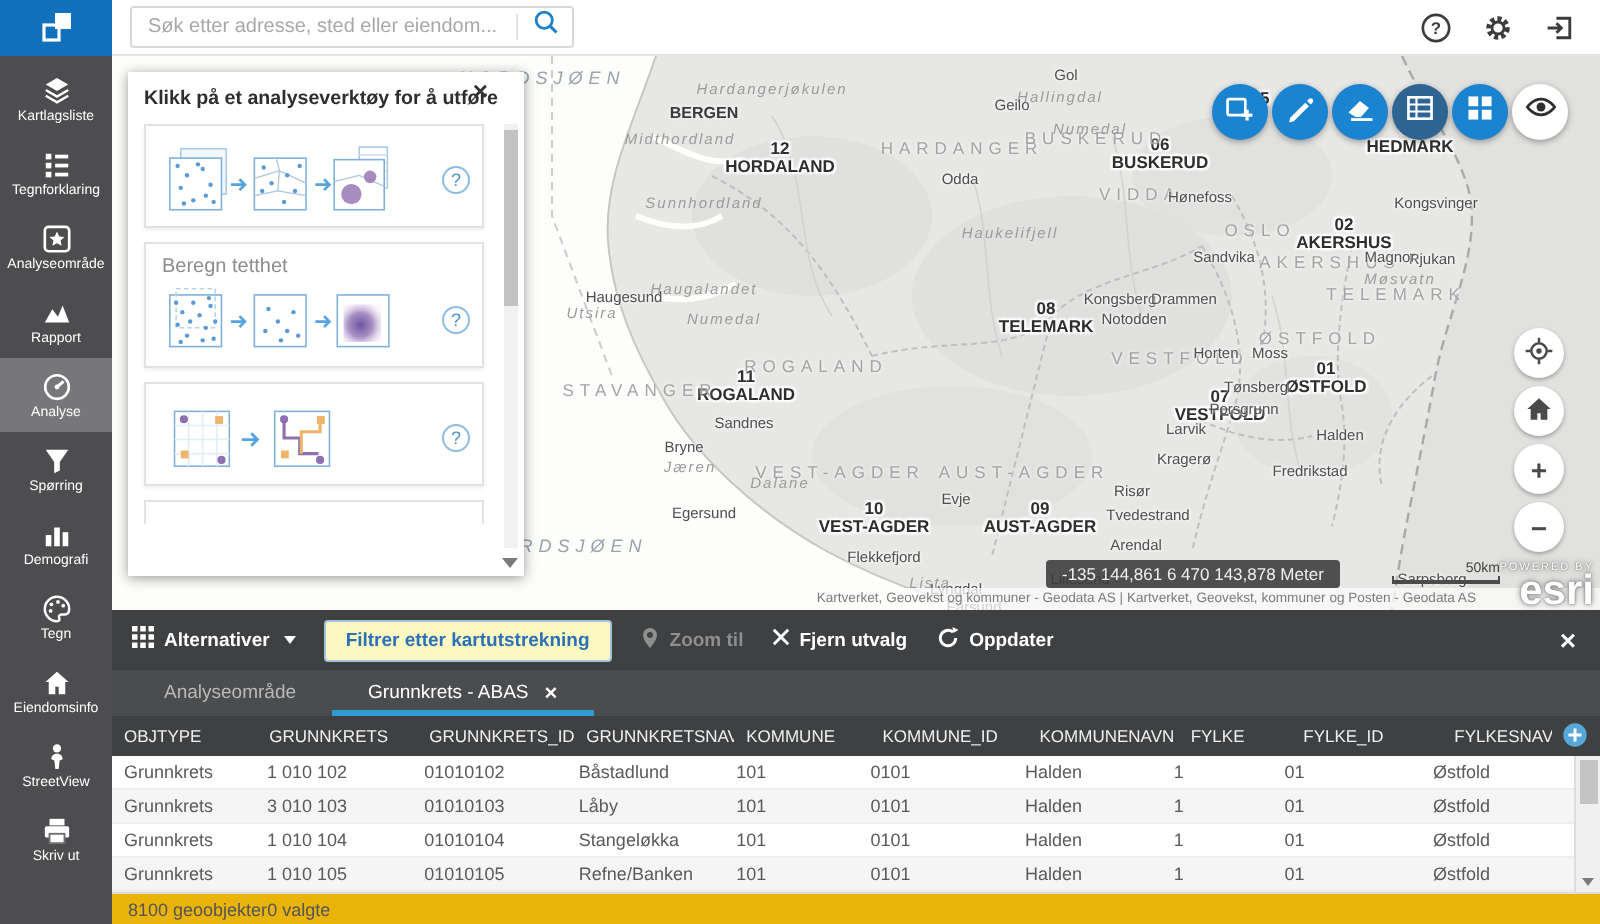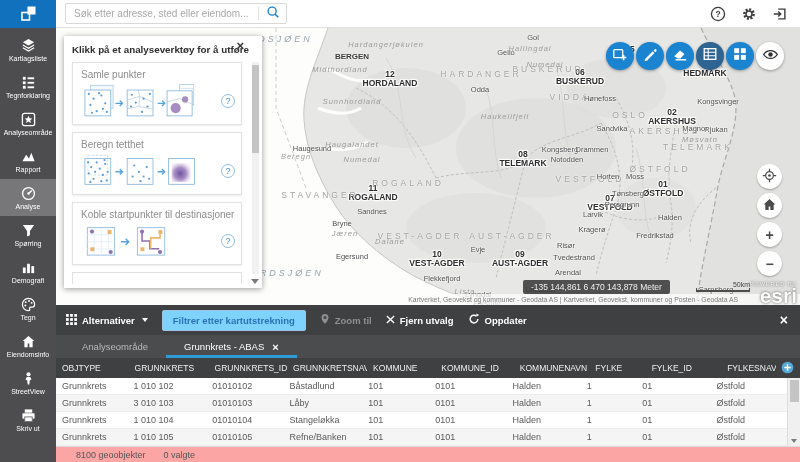--- a/index.html
+++ b/index.html
@@ -72,41 +72,41 @@
   .pscroll { position:absolute; right:3px; top:26px; bottom:14px; width:7px; background:#f1f1f1; }
   .pscroll .pthumb { position:absolute; top:3px; left:0; width:7px; height:88px; background:#c3c3c3; }
   .pscroll-down { position:absolute; right:3px; bottom:4px; width:0; height:0; border-left:4px solid transparent; border-right:4px solid transparent; border-top:5px solid #7a7a7a; }
 
   
   .bottom-panel { height:157px; display:flex; flex-direction:column; background:#fff; position:relative; z-index:10; }
   .bp-toolbar { height:30px; background:#3e4042; display:flex; align-items:center; padding:0 12px 0 10px; gap:14px; flex:none; }
   .tb-item { display:flex; align-items:center; gap:5px; color:#fff; font-size:9.5px; font-weight:bold; cursor:pointer; white-space:nowrap; }
   .tb-item.disabled { color:#8f8f8f; cursor:default; }
   .caret { width:0; height:0; border-left:3.5px solid transparent; border-right:3.5px solid transparent; border-top:4px solid #fff; margin-left:2px; }
-  .tb-filter { background:#7dd3fc; border:1px solid #9fc3e2; color:#2a72b5; font-size:9.5px; font-weight:bold; padding:4px 10px; border-radius:2px; cursor:pointer; white-space:nowrap; }
+  .tb-filter { background:#fef9c3; border:1px solid #9fc3e2; color:#2a72b5; font-size:9.5px; font-weight:bold; padding:4px 10px; border-radius:2px; cursor:pointer; white-space:nowrap; }
   .bp-close { margin-left:auto; color:#fff; font-size:14px; cursor:pointer; }
   .x-glyph::before { content:"×"; font-weight:bold; }
 
   .bp-tabs { height:23px; background:#4a4c4e; display:flex; align-items:stretch; padding-left:8px; flex:none; }
   .tab { padding:0 18px; display:flex; align-items:center; font-size:9.5px; color:#b9b9b9; position:relative; cursor:pointer; gap:8px; }
   .tab.active { color:#fff; }
   .tab.active::after { content:""; position:absolute; left:0; right:0; bottom:0; height:3px; background:#2f9bd6; }
   .tab .x-glyph { color:#fff; font-size:11px; }
 
   .tbl-header { height:20px; background:#3e4042; display:flex; align-items:center; color:#f0f0f0; font-size:8.5px; padding-right:2px; flex:none; position:relative; }
   .th,.td { overflow:hidden; white-space:nowrap; padding-left:6px; }
   .add-col { width:22px; display:flex; justify-content:center; flex:none; cursor:pointer; }
   .c0{width:9.8%}.c1{width:10.8%}.c2{width:10.6%}.c3{width:10.8%}.c4{width:9.2%}.c5{width:10.6%}.c6{width:10.2%}.c7{width:7.6%}.c8{width:10.2%}.c9{width:7.4%}
   .tbl-body { flex:1; position:relative; overflow:hidden; }
   .tr { height:17px; display:flex; align-items:center; font-size:9px; color:#5a5a5a; border-bottom:1px solid #ededed; padding-right:15px; cursor:default; }
   .tr.alt { background:#f5f5f5; }
   .tbl-scroll { position:absolute; right:0; top:0; bottom:0; width:13px; background:#f0f0f0; border-left:1px solid #ddd; }
   .tbl-scroll .thumb { position:absolute; top:2px; left:2px; width:9px; height:22px; background:#c4c4c4; }
   .tbl-scroll .down { position:absolute; bottom:3px; left:3px; width:0; height:0; border-left:3.5px solid transparent; border-right:3.5px solid transparent; border-top:4.5px solid #7a7a7a; }
-  .bp-footer { height:16px; background:#fca5a5; border-top:1px solid #ddd; display:flex; align-items:center; padding-left:20px; gap:18px; font-size:9px; color:#555; flex:none; }
+  .bp-footer { height:16px; background:#eab308; border-top:1px solid #ddd; display:flex; align-items:center; padding-left:8px; font-size:9px; color:#555; flex:none; }
 </style>
 </head>
 <body>
 
 <div class="topbar">
   <div class="logo">
     <svg width="17" height="17" viewBox="0 0 17 17">
         <rect x="7.5" y="1.5" width="8" height="8" fill="#fff"></rect>
         <rect x="2" y="7.5" width="7.5" height="7.5" fill="none" stroke="#fff" stroke-width="1.6"></rect>
       </svg>
@@ -380,21 +380,21 @@
           <div class="map-label lbl-place" style="left: 572px; top: 161px;">Tønsberg</div>
           <div class="map-label lbl-place" style="left: 537px; top: 182px;">Larvik</div>
           <div class="map-label lbl-place" style="left: 599px; top: 171px; margin-top: 32px;">Fredrikstad</div>
           <div class="map-label lbl-place" style="left: 614px; top: 185px;">Halden</div>
           <div class="map-label lbl-place" style="left: 660px; top: 257px;">Sarpsborg</div>
           <div class="map-label lbl-terrain" style="left: 284px; top: 37px;">Midthordland</div>
           <div class="map-label lbl-terrain" style="left: 296px; top: 69px;">Sunnhordland</div>
           <div class="map-label lbl-terrain" style="left: 330px; top: 12px;">Hardangerjøkulen</div>
           <div class="map-label lbl-terrain" style="left: 449px; top: 84px;">Haukelifjell</div>
           <div class="map-label lbl-terrain" style="left: 644px; top: 107px;">Møsvatn</div>
-          <div class="map-label lbl-terrain" style="left: 240px; top: 124px;">Beregn</div>
+          <div class="map-label lbl-terrain" style="left: 240px; top: 124px;">Utsira</div>
           <div class="map-label lbl-terrain" style="left: 296px; top: 112px;">Haugalandet</div>
           <div class="map-label lbl-terrain" style="left: 306px; top: 127px;">Numedal</div>
           <div class="map-label lbl-terrain" style="left: 289px; top: 201px;">Jæren</div>
           <div class="map-label lbl-terrain" style="left: 334px; top: 209px;">Dalane</div>
           <div class="map-label lbl-terrain" style="left: 409px; top: 259px;">Lista</div>
           <div class="map-label lbl-terrain" style="left: 474px; top: 16px;">Hallingdal</div>
           <div class="map-label lbl-terrain" style="left: 489px; top: 32px;">Numedal</div>
         </div>
 
       <div class="map-toolbar" id="map-toolbar">
@@ -473,21 +473,20 @@
       <div class="esri">
         <span class="powered">Powered by</span>
         <span class="brand">esri</span>
       </div>
 
       <aside class="tools-panel">
         <div class="panel-close">×</div>
         <div class="panel-title">Klikk på et analyseverktøy for å utføre</div>
         <div id="tool-cards">
             <div class="tool-card">
-              <div class="tool-title">Samle punkter</div>
               <div class="tool-row">
                 <span>
                   <svg width="146" height="46" viewBox="0 0 146 46">
                     <rect x="12" y="3" width="29" height="29" fill="#f3f8fd" stroke="#a9cae6"></rect>
                     <rect x="5" y="9" width="33" height="33" fill="#fff" stroke="#7fb0d9"></rect>
                     <g fill="#5b9bd5">
                       <circle cx="10" cy="14" r="1.4"></circle>
                       <circle cx="16" cy="20" r="1.4"></circle>
                       <circle cx="12" cy="28" r="1.4"></circle>
                       <circle cx="20" cy="36" r="1.4"></circle>
@@ -565,21 +564,20 @@
                         <stop offset="1" stop-color="#ead9f0" stop-opacity=".2"></stop>
                       </radialGradient>
                     </defs>
                     <rect x="116" y="13" width="24" height="24" fill="url(#dg)"></rect>
                   </svg>
                 </span>
                 <span class="tool-help"></span>
               </div>
             </div>
             <div class="tool-card">
-              <div class="tool-title">Koble startpunkter til destinasjoner</div>
               <div class="tool-row">
                 <span>
                   <svg width="118" height="46" viewBox="0 0 118 46">
                     <rect x="8" y="6" width="35" height="35" fill="#fff" stroke="#7fb0d9"></rect>
                     <path d="M17 6v35M26 6v35M35 6v35M8 15h35M8 24h35M8 33h35" stroke="#e2edf6"></path>
                     <circle cx="14" cy="11" r="2.6" fill="#8e6fb0"></circle>
                     <circle cx="38" cy="37" r="2.6" fill="#8e6fb0"></circle>
                     <rect x="34" y="9" width="5" height="5" fill="#efb469"></rect>
                     <rect x="12" y="31" width="5" height="5" fill="#efb469"></rect>
                     <path d="M51 24h10m-4-4 4 4-4 4" stroke="#56a3de" stroke-width="1.8" fill="none"></path>

